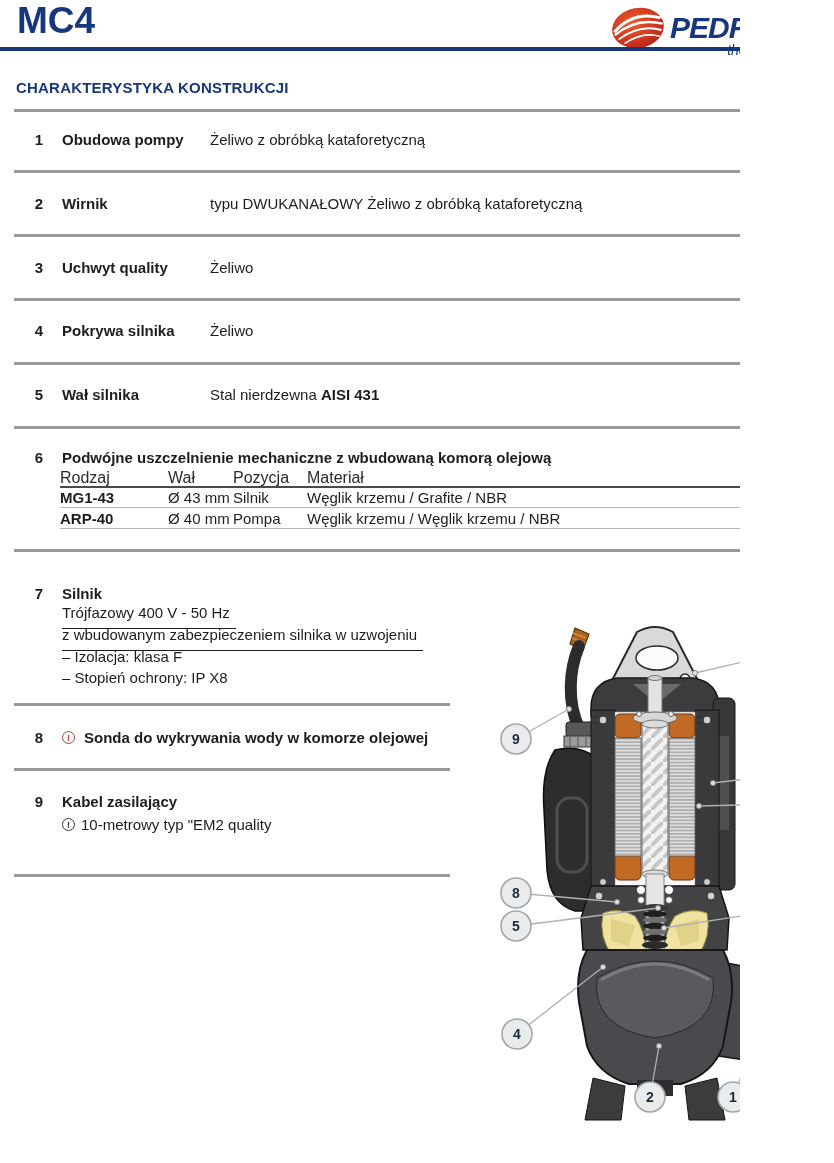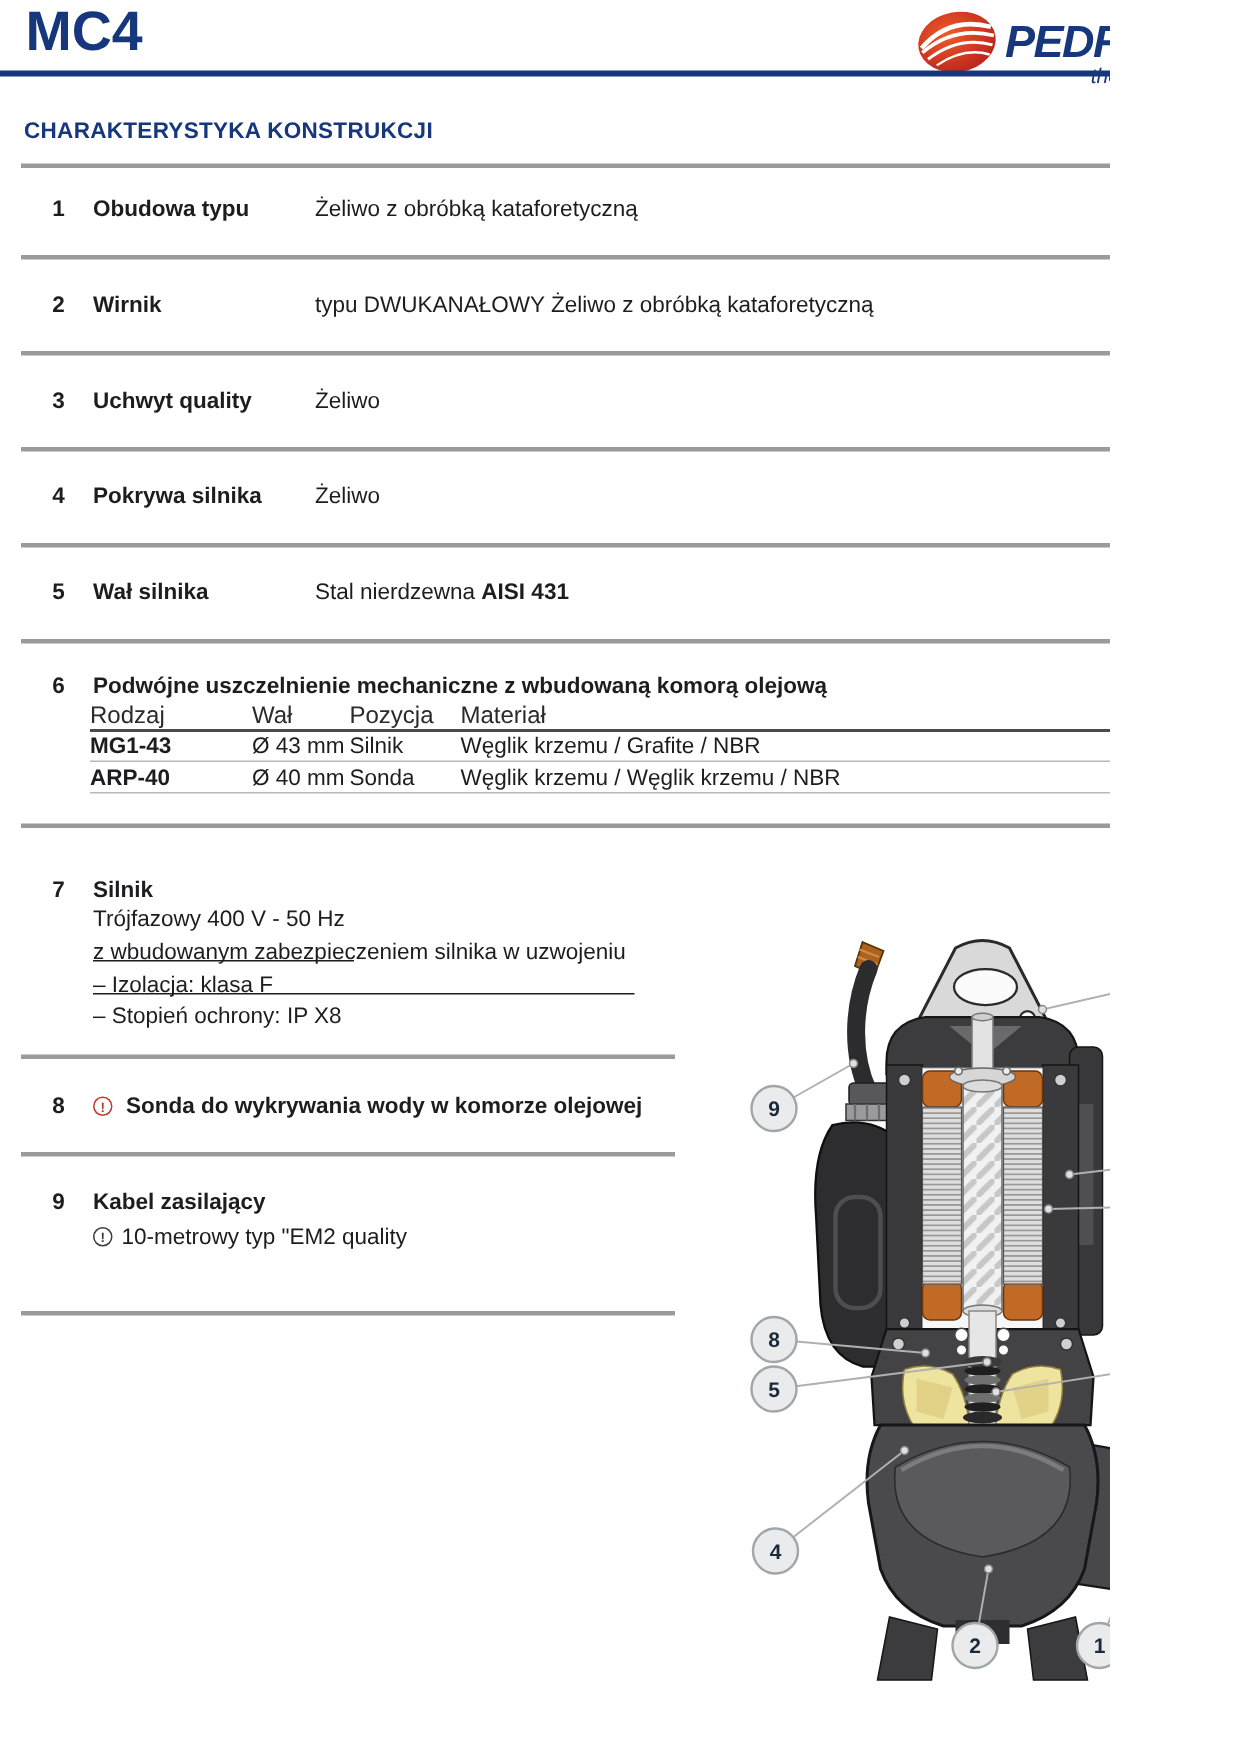--- a/index.html
+++ b/index.html
@@ -14,21 +14,21 @@
   .divider.short{left:14px;width:436px;}
   .row{left:0;top:0;width:834px;font-size:15px;line-height:18px;}
   .num{position:absolute;left:30px;width:18px;text-align:center;font-weight:bold;}
   .lbl{position:absolute;left:62px;font-weight:bold;white-space:nowrap;}
   .dsc{position:absolute;left:210px;white-space:nowrap;text-align:right;}
   .b{font-weight:bold;}
   .tbl-head{font-size:16px;color:#2a2a2c;}
   .tbl-cell{font-size:15px;white-space:nowrap;}
   .rule-dark{left:60px;width:760px;height:2px;background:#4a4a4a;}
   .rule-light{left:60px;width:760px;height:1px;background:#b9b9b9;}
-  .uline{border-bottom:1.5px solid #1d1d1f;padding-bottom:19px;padding-right:6px;}
+  .uline{border-bottom:1.5px solid #1d1d1f;padding-bottom:7px;padding-right:6px;}
   .circ-icon{display:inline-flex;align-items:center;justify-content:center;
              width:13px;height:13px;border-radius:50%;font-size:9px;font-weight:bold;
              vertical-align:middle;box-sizing:border-box;}
   .circ-icon.red{border:1.4px solid #c0392b;color:#c0392b;}
   .circ-icon.dark{border:1.4px solid #3a3a3c;color:#3a3a3c;}
   svg text{font-family:"Liberation Sans",sans-serif;}
 </style>
 </head>
 <body>
 
@@ -65,21 +65,21 @@
   <div class="abs divider full" style="top:298px"></div>
   <div class="abs divider full" style="top:362px"></div>
   <div class="abs divider full" style="top:426px"></div>
   <div class="abs divider full" style="top:549px"></div>
   <div class="abs divider short" style="top:703px"></div>
   <div class="abs divider short" style="top:768px"></div>
   <div class="abs divider short" style="top:874px"></div>
 
   <div class="abs row" style="top:131px">
     <span class="num">1</span>
-    <span class="lbl">Obudowa typu</span>
+    <span class="lbl">Obudowa pompy</span>
     <span class="dsc"><span>Żeliwo z obróbką kataforetyczną</span></span>
   </div>
   <div class="abs row" style="top:195px">
     <span class="num">2</span>
     <span class="lbl">Wirnik</span>
     <span class="dsc"><span>typu DWUKANAŁOWY Żeliwo z obróbką kataforetyczną</span></span>
   </div>
   <div class="abs row" style="top:259px">
     <span class="num">3</span>
     <span class="lbl">Uchwyt quality</span>
@@ -107,21 +107,21 @@
   <div class="abs rule-dark" style="top:486px"></div>
 
   <span class="abs tbl-cell b" style="left:60px;top:489px">MG1-43</span>
   <span class="abs tbl-cell" style="left:168px;top:489px">Ø 43 mm</span>
   <span class="abs tbl-cell" style="left:233px;top:489px">Silnik</span>
   <span class="abs tbl-cell" style="left:307px;top:489px">Węglik krzemu  / Grafite / NBR</span>
   <div class="abs rule-light" style="top:507px"></div>
 
   <span class="abs tbl-cell b" style="left:60px;top:510px">ARP-40</span>
   <span class="abs tbl-cell" style="left:168px;top:510px">Ø 40 mm</span>
-  <span class="abs tbl-cell" style="left:233px;top:510px">Sonda</span>
+  <span class="abs tbl-cell" style="left:233px;top:510px">Pompa</span>
   <span class="abs tbl-cell" style="left:307px;top:510px">Węglik krzemu  / Węglik krzemu  / NBR</span>
   <div class="abs rule-light" style="top:528px"></div>
 
   <div class="abs row" style="top:585px">
     <span class="num">7</span>
     <span class="lbl">Silnik</span>
   </div>
   <span class="abs uline" style="left:62px;top:604px;font-size:15px">Trójfazowy 400 V - 50 Hz</span>
   <span class="abs uline" style="left:62px;top:626px;font-size:15px">z wbudowanym zabezpieczeniem silnika w uzwojeniu</span>
   <span class="abs" style="left:62px;top:648px;font-size:15px">– Izolacja: klasa F</span>

